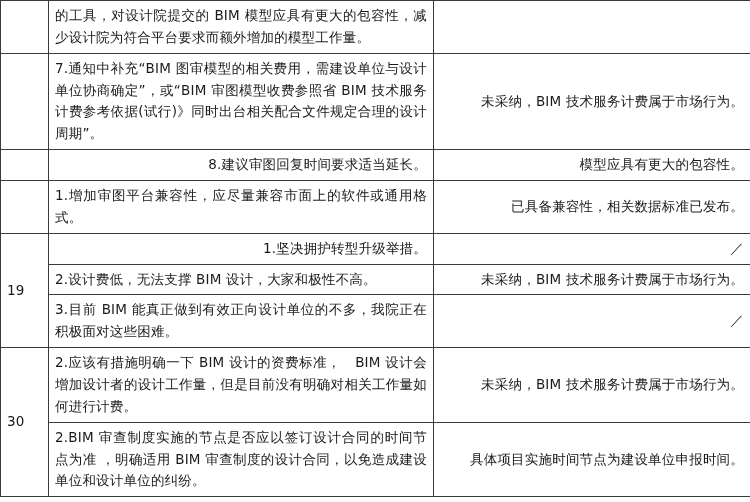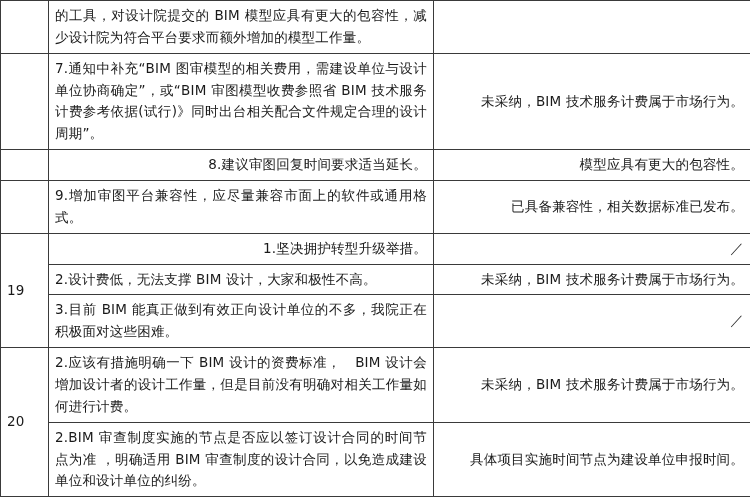--- a/index.html
+++ b/index.html
@@ -96,21 +96,21 @@
         </td>
       <td class="col-reply cell-center">
           <span class="txt">模型应具有更大的包容性。</span>
         </td>
     </tr>
     <tr>
       <td class="col-num">
           <span class="txt"></span>
         </td>
       <td class="col-item cell-justify">
-          <span class="txt">9.增加审图平台兼容性，应尽量兼容市面上的软件或通用格式。</span>
+          <span class="txt">1.增加审图平台兼容性，应尽量兼容市面上的软件或通用格式。</span>
         </td>
       <td class="col-reply cell-center">
           <span class="txt">已具备兼容性，相关数据标准已发布。</span>
         </td>
     </tr>
 
     <tr>
       <td class="col-num" rowspan="3">
           <span class="txt">19</span>
         </td>
@@ -133,21 +133,21 @@
       <td class="col-item cell-justify">
           <span class="txt">3.目前 BIM 能真正做到有效正向设计单位的不多，我院正在积极面对这些困难。</span>
         </td>
       <td class="col-reply cell-center slash">
           <span class="txt">／</span>
         </td>
     </tr>
 
     <tr>
       <td class="col-num" rowspan="2">
-          <span class="txt">20</span>
+          <span class="txt">30</span>
         </td>
       <td class="col-item cell-justify">
           <span class="txt">2.应该有措施明确一下 BIM 设计的资费标准，   BIM 设计会增加设计者的设计工作量，但是目前没有明确对相关工作量如何进行计费。</span>
         </td>
       <td class="col-reply cell-center">
           <span class="txt">未采纳，BIM 技术服务计费属于市场行为。</span>
         </td>
     </tr>
     <tr>
       <td class="col-item cell-justify">

